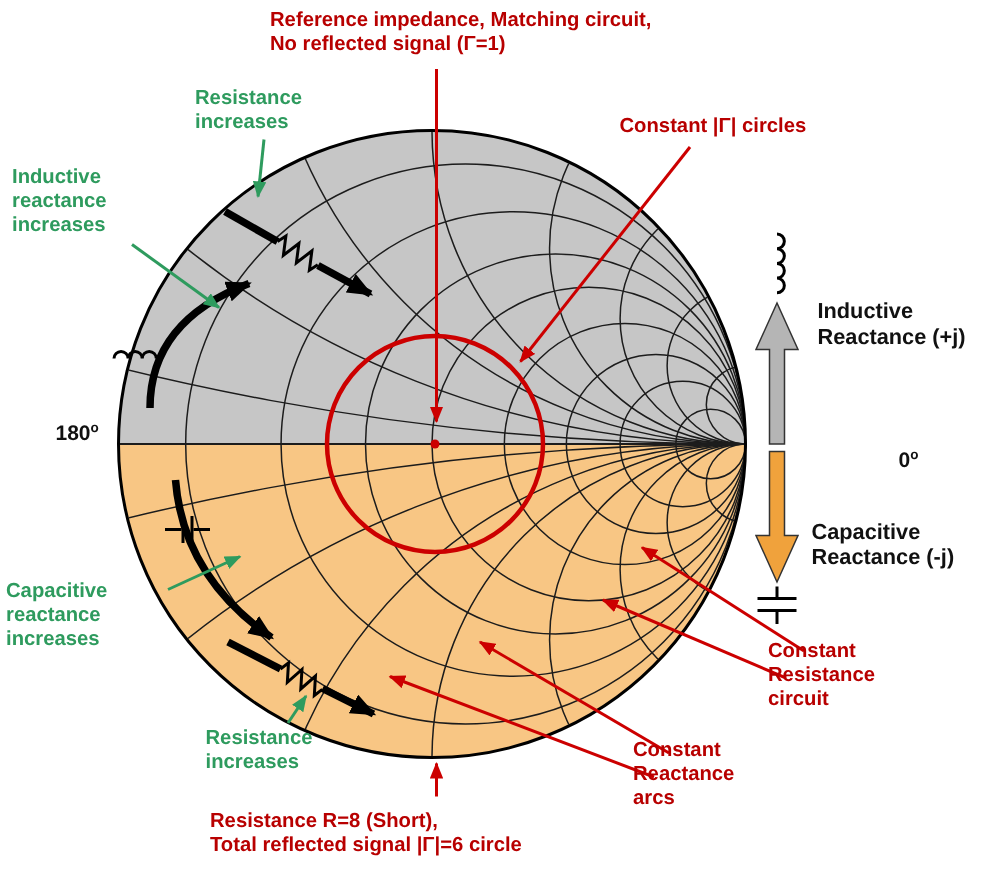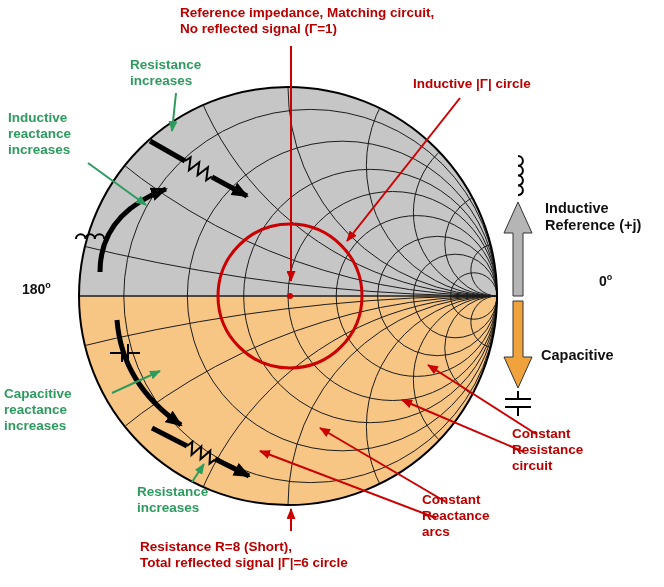--- a/index.html
+++ b/index.html
@@ -135,39 +135,39 @@
       </g>
     </g>
   </svg>
 
   <div class="lbl red" style="left:180px;top:5px;width:315px;" data-name="reference-impedance-label">
     <span data-name="label-line">Reference impedance, Matching circuit,</span>
     <span data-name="label-line">No reflected signal (Γ=1)</span>
   </div>
 
   <div class="lbl red" style="left:413px;top:76px;width:145px;" data-name="constant-gamma-label">
-    <span data-name="label-line">Inductive |Γ| circle</span>
+    <span data-name="label-line">Constant |Γ| circles</span>
   </div>
 
   <div class="lbl green" style="left:130px;top:57px;width:96px;" data-name="resistance-increases-top-label">
     <span data-name="label-line">Resistance</span>
     <span data-name="label-line">increases</span>
   </div>
 
   <div class="lbl green" style="left:8px;top:110px;width:100px;" data-name="inductive-reactance-increases-label">
     <span data-name="label-line">Inductive</span>
     <span data-name="label-line">reactance</span>
     <span data-name="label-line">increases</span>
   </div>
 
-  <div class="deg" style="left:22px;top:280px;" data-name="deg-180-label">
+  <div class="deg" style="left:37px;top:280px;" data-name="deg-180-label">
     <span data-name="deg-value">180</span><sup data-name="deg-sup">o</sup>
   </div>
 
-  <div class="deg" style="left:599px;top:272px;" data-name="deg-0-label">
+  <div class="deg" style="left:599px;top:298px;" data-name="deg-0-label">
     <span data-name="deg-value">0</span><sup data-name="deg-sup">o</sup>
   </div>
 
   <div class="lbl green" style="left:4px;top:386px;width:106px;" data-name="capacitive-reactance-increases-label">
     <span data-name="label-line">Capacitive</span>
     <span data-name="label-line">reactance</span>
     <span data-name="label-line">increases</span>
   </div>
 
   <div class="lbl green" style="left:137px;top:484px;width:96px;" data-name="resistance-increases-bottom-label">
@@ -187,20 +187,21 @@
   </div>
 
   <div class="lbl red" style="left:422px;top:492px;width:96px;" data-name="constant-reactance-arcs-label">
     <span data-name="label-line">Constant</span>
     <span data-name="label-line">Reactance</span>
     <span data-name="label-line">arcs</span>
   </div>
 
   <div class="lbl blk" style="left:545px;top:200px;width:115px;" data-name="inductive-reactance-label">
     <span data-name="label-line">Inductive</span>
-    <span data-name="label-line">Reference (+j)</span>
+    <span data-name="label-line">Reactance (+j)</span>
   </div>
 
   <div class="lbl blk" style="left:541px;top:347px;width:120px;" data-name="capacitive-reactance-label">
     <span data-name="label-line">Capacitive</span>
+    <span data-name="label-line">Reactance (-j)</span>
   </div>
 
 </div>
 
 </body></html>

